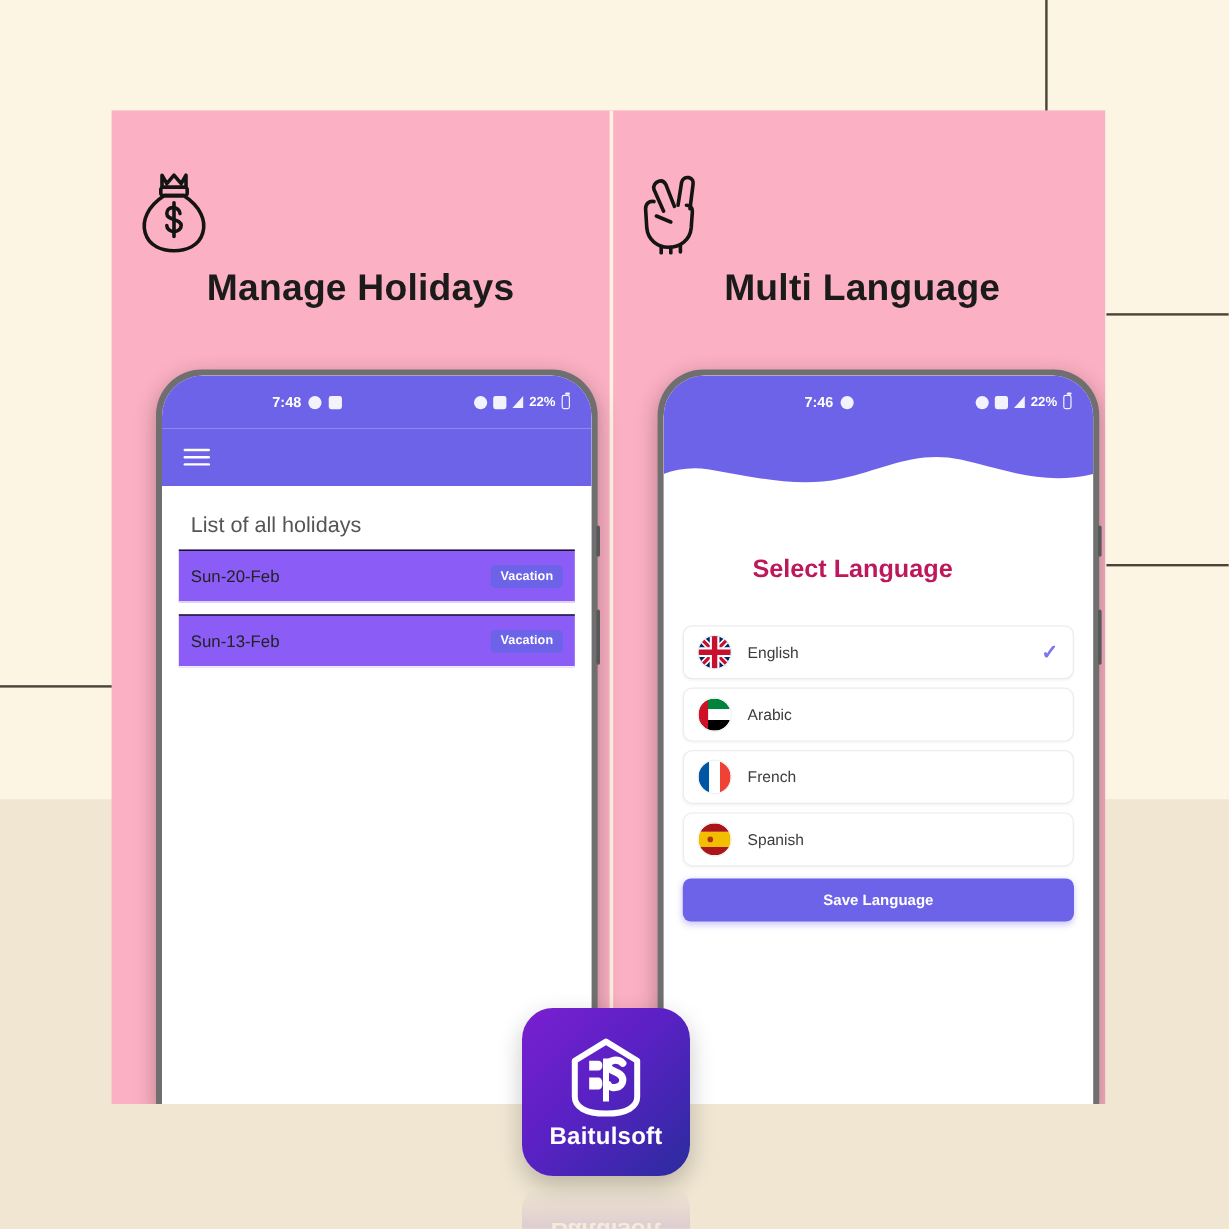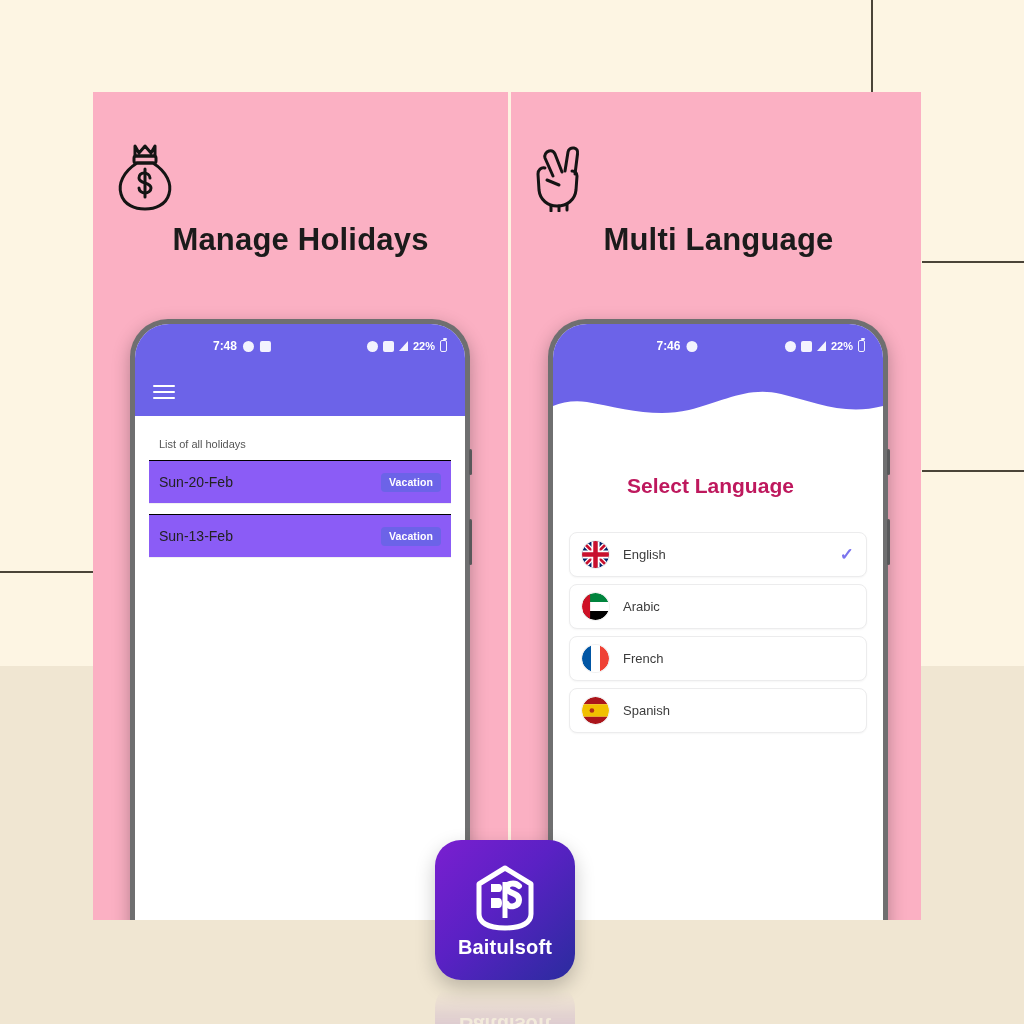--- a/index.html
+++ b/index.html
@@ -39,21 +39,21 @@
     position:absolute; left:20px; top:48px; width:64px; height:72px;
   }
   .feature-title{
     position:absolute; left:0; top:130px; width:415px;
     text-align:center; color:#1b1b1b;
     font-size:31px; font-weight:700; letter-spacing:.2px;
   }
 
   
   .phone{
-    position:absolute; top:227px; width:340px; height:620px; left:37px;
+    position:absolute; top:216px; width:368px; height:620px; left:37px;
     border-radius:38px 38px 10px 10px;
     background:#6f6f70;
     padding:5px 5px 0 5px;
     box-shadow:0 6px 18px rgba(0,0,0,.28);
   }
   .phone-inner{
     width:100%; height:100%;
     background:#ffffff;
     border-radius:34px 34px 6px 6px;
     overflow:hidden;
@@ -75,21 +75,21 @@
   .sb-ico.tri{ width:0;height:0;background:transparent;border-left:9px solid transparent;border-bottom:10px solid #fff;}
   .sb-ico.bat{ width:7px;height:12px;border:1.5px solid #fff;border-radius:2px;background:transparent;position:relative;}
   .sb-ico.bat::after{content:"";position:absolute;left:1.5px;top:-3px;width:4px;height:2px;background:#fff;border-radius:1px;}
 
   
   #left-appbar{ height:48px; background:#6c63e8; display:flex; align-items:center; padding-left:18px; }
   .hamburger{ width:22px; }
   .hamburger span{ display:block; height:2.5px; background:#fff; border-radius:2px; margin:3.5px 0; }
 
   #left-list-title{
-    padding:22px 24px 10px 24px; font-size:11px; color:#555; font-weight:400;
+    padding:22px 24px 10px 24px; font-size:18px; color:#555; font-weight:400;
   }
   .holiday-row{
     margin:0 14px 10px 14px; height:44px;
     display:flex; align-items:center; justify-content:space-between;
     padding:0 10px;
     border-top:1px solid #000000;
     border-bottom:1px solid #f0f0f2;
     background:#8b5cf6;
   }
   .holiday-date{ font-size:14px; color:#222; font-weight:400; }
@@ -331,20 +331,21 @@
                   <rect y="22" width="30" height="8" fill="#AA151B"></rect>
                   <circle cx="11" cy="15" r="2.6" fill="#AA151B" opacity=".85"></circle>
                 </g>
               </svg>
             </span>
             <span class="lang-name">Spanish</span>
           </div>
 
         </div>
 
+        <div id="save-language-btn">Save Language</div>
 
       </div>
     </div>
   </div>
 
 </div>
 
 <div id="logo-badge">
   <div id="logo-mark">
     <svg viewBox="0 0 72 72" width="72" height="72" fill="none">

